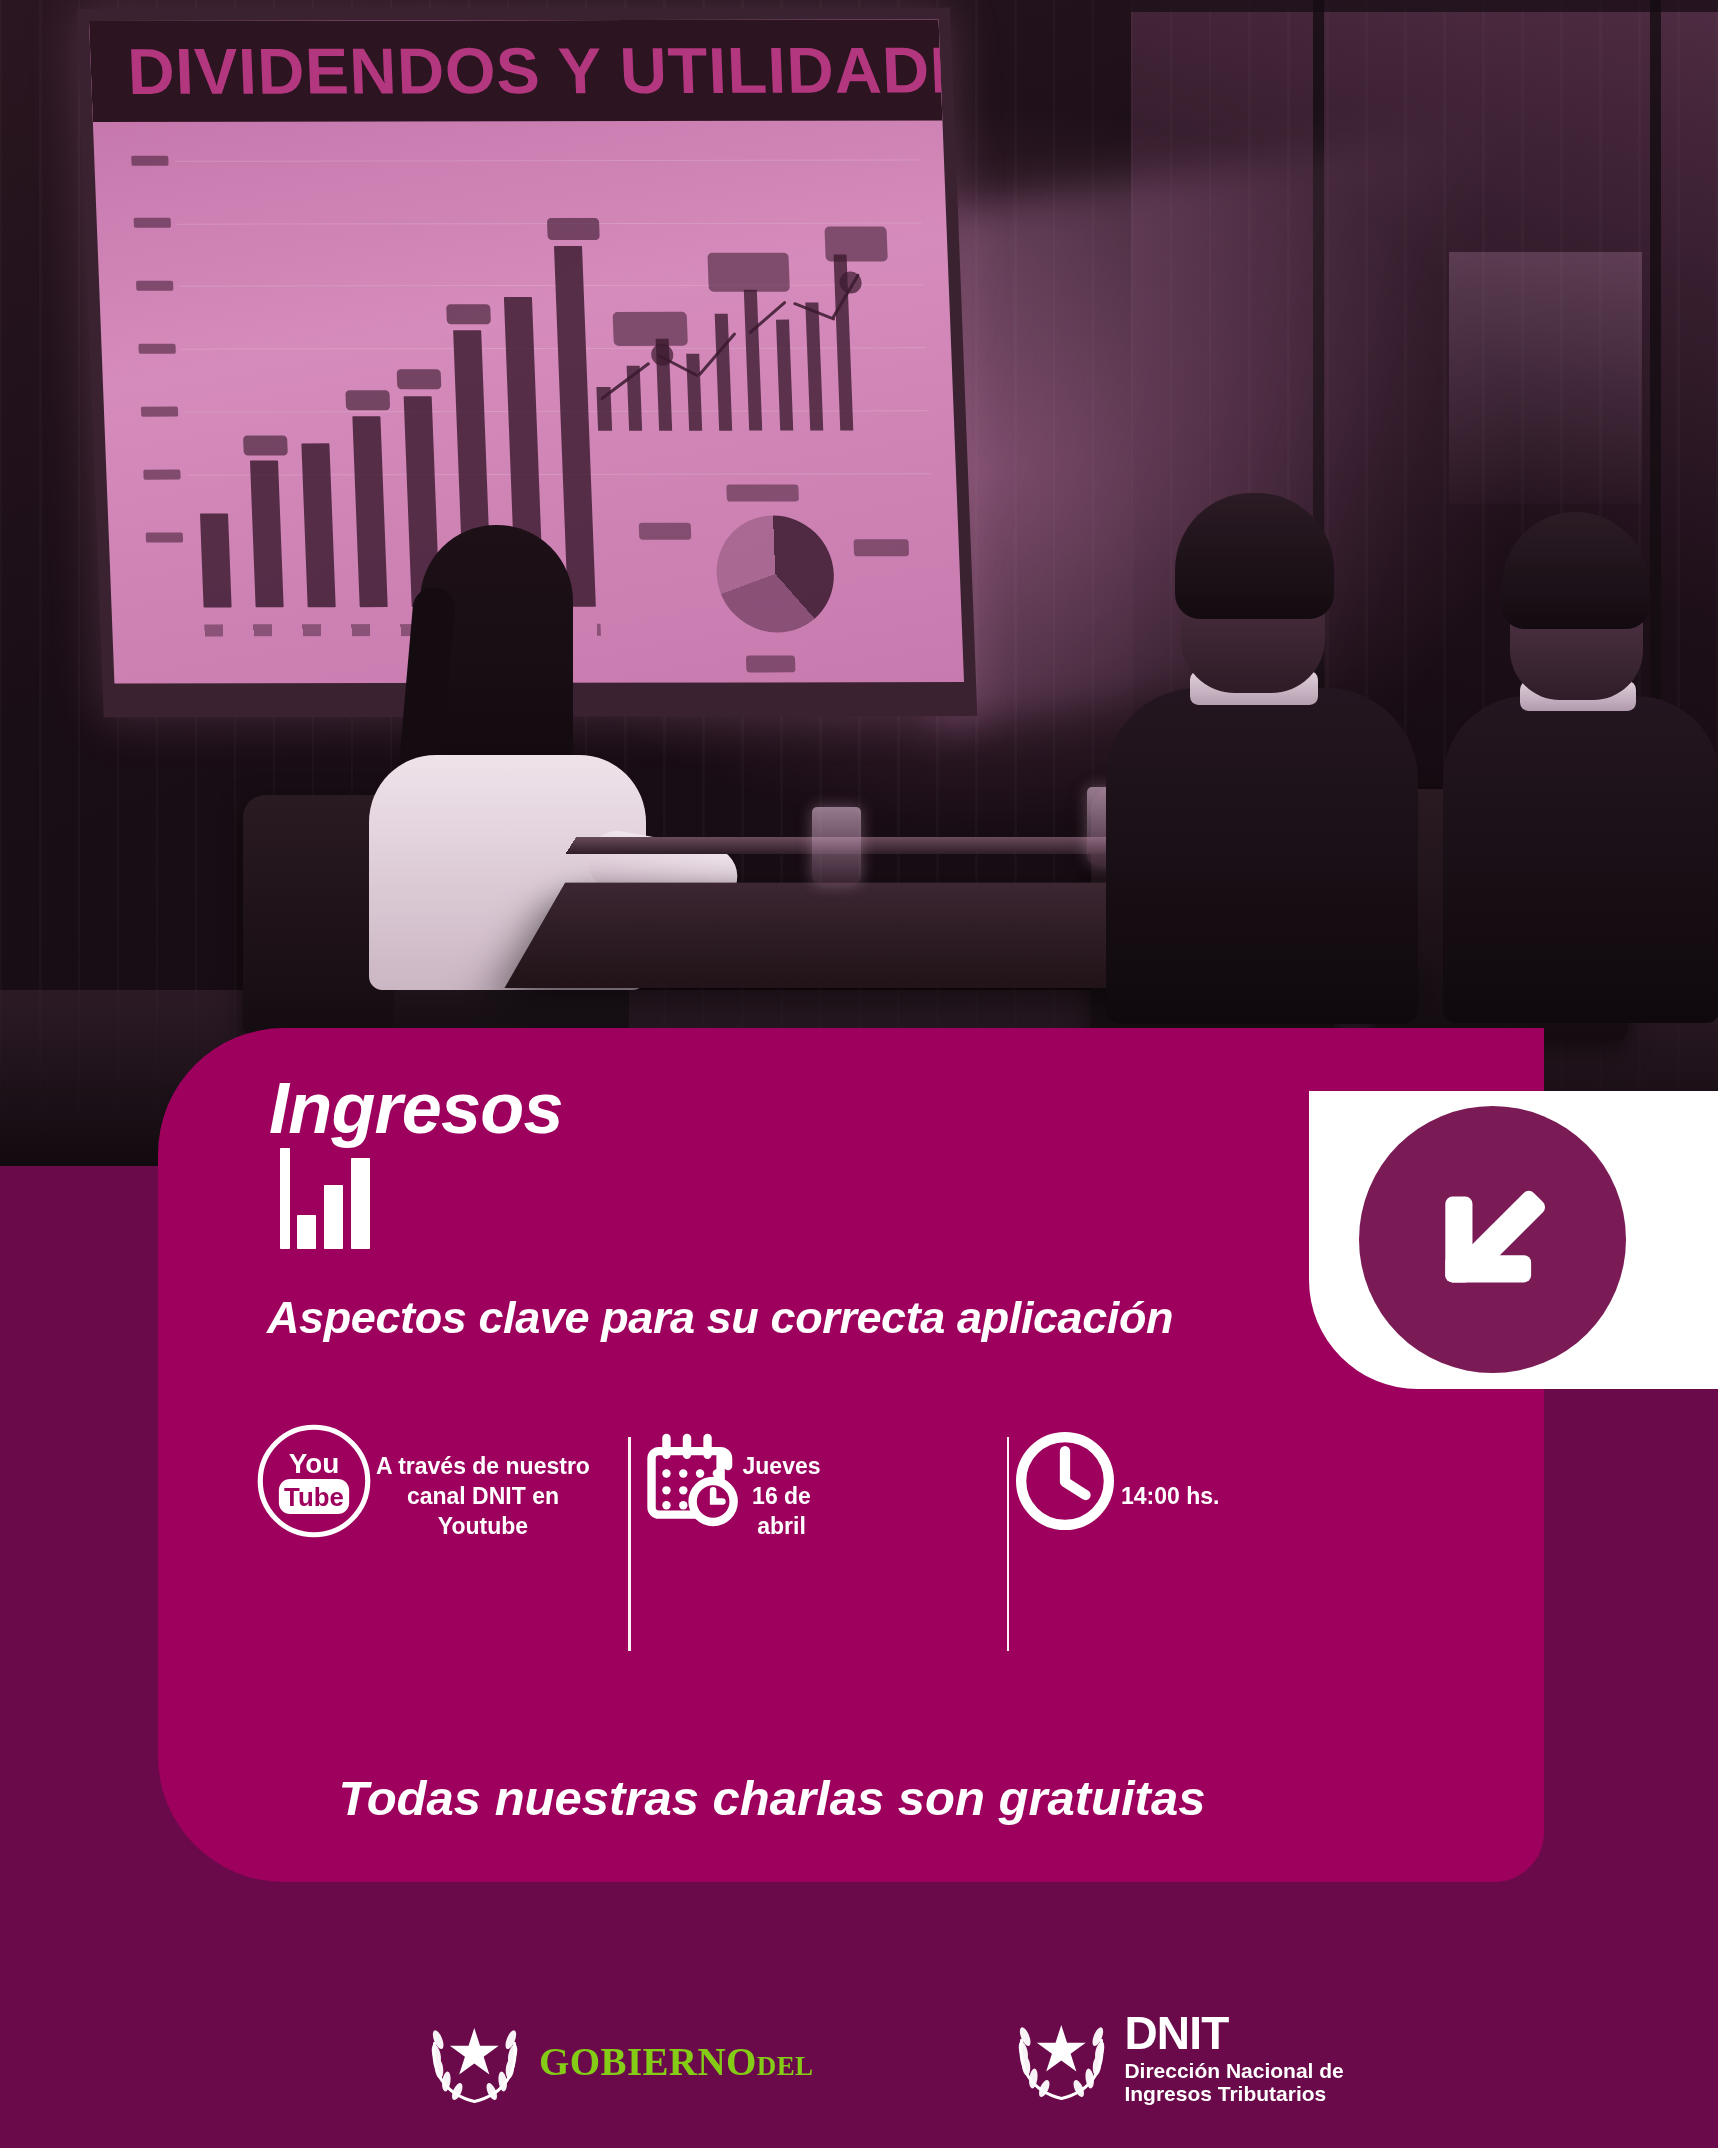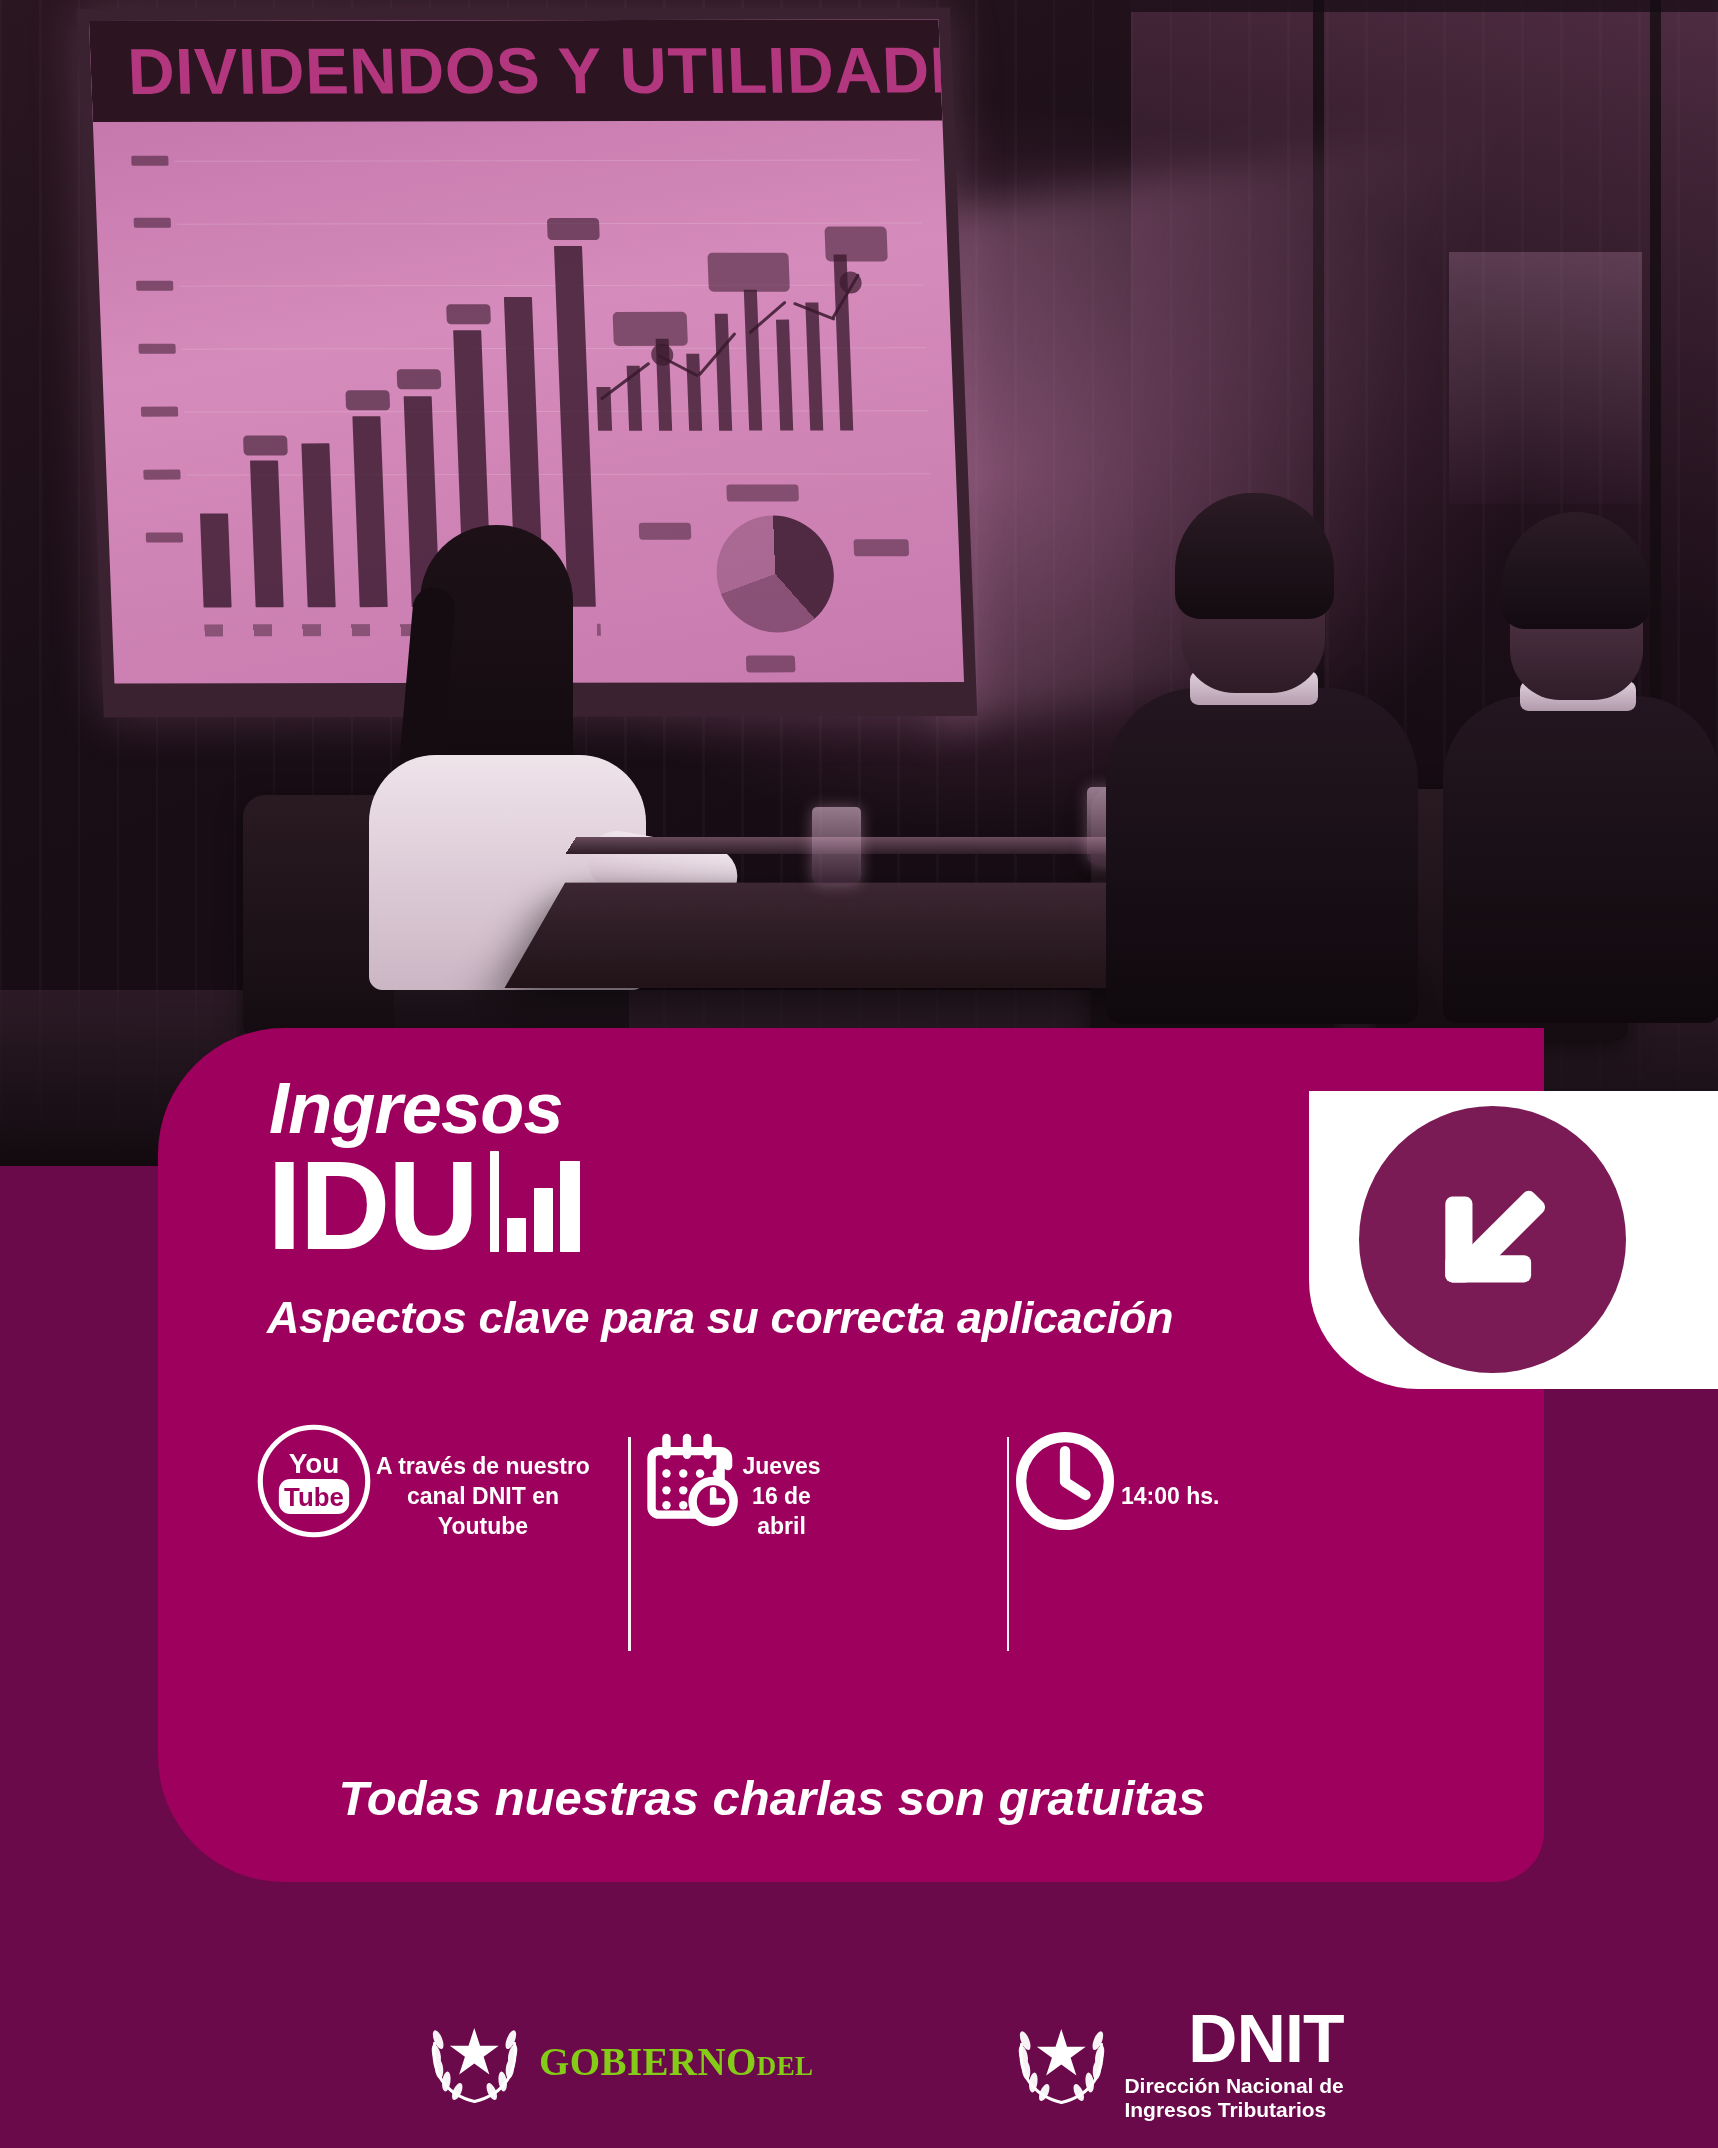--- a/index.html
+++ b/index.html
@@ -248,21 +248,21 @@
   .logo { position:absolute; display:flex; align-items:center; }
   .logo-gov { left:420px; top:10px; }
   .logo-dnit { left:1007px; top:6.7px; }
   .wreath { width:109px; height:109px; position:relative; flex:0 0 109px; }
   .wreath svg { width:109px; height:109px; display:block; }
   .gov-text { margin-left:10px; color:#84cc16; font-family:"Liberation Serif", serif; line-height:0.95; }
   .gov-l1 { font-size:39px; font-weight:700; letter-spacing:0.4px; }
   .gov-l1 small { font-size:27px; }
   .gov-l2 { font-size:55px; font-weight:700; letter-spacing:0.4px; }
   .dnit-text { margin-left:8.4px; color:#ffffff; line-height:1; }
-  .dnit-l1 { font-size:68px; font-weight:800; letter-spacing:-0.8px;text-align:right; }
+  .dnit-l1 { font-size:46px; font-weight:800; letter-spacing:-0.8px; }
   .dnit-l2 { font-size:21px; font-weight:700; line-height:1.12; margin-top:2.5px; }
 </style>
 </head>
 <body>
 
 <div class="photo">
   <div class="wall"></div>
   <div class="window"></div>
   <div class="mullion m1"></div>
   <div class="mullion m2"></div>
@@ -385,21 +385,20 @@
       <rect x="17" y="20" width="19" height="60" rx="5"></rect>
       <rect x="17" y="61" width="60" height="19" rx="5"></rect>
       <rect x="22" y="36" width="70" height="19" rx="5" transform="rotate(-45 57 45)"></rect>
     </g>
   </svg>
 </div>
 
 <div class="webinar">Ingresos</div>
 
 <div class="idu-row">
-  <div class="idu">IDU</div>
   <div class="idu-chart">
     <i class="ic1"></i>
       <i class="ic2"></i>
       <i class="ic3"></i>
       <i class="ic4"></i>
   </div>
 </div>
 
 <div class="subtitle">Aspectos clave para su correcta aplicación</div>
 

